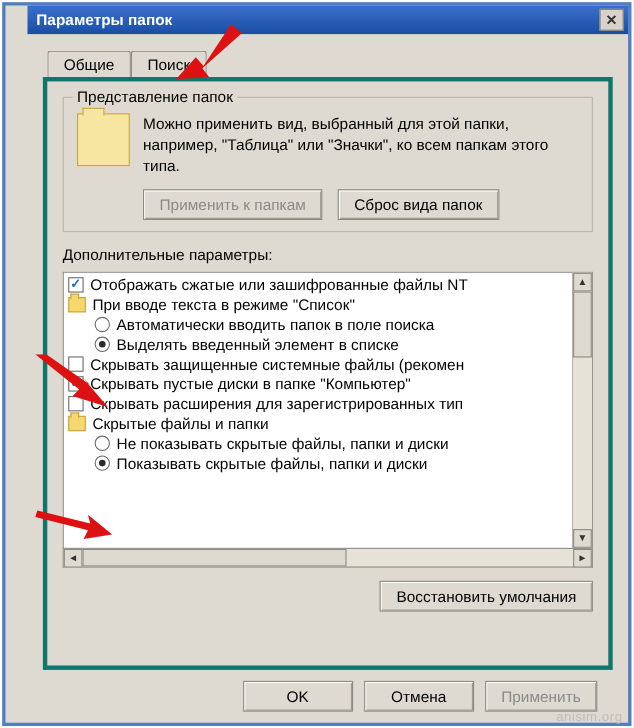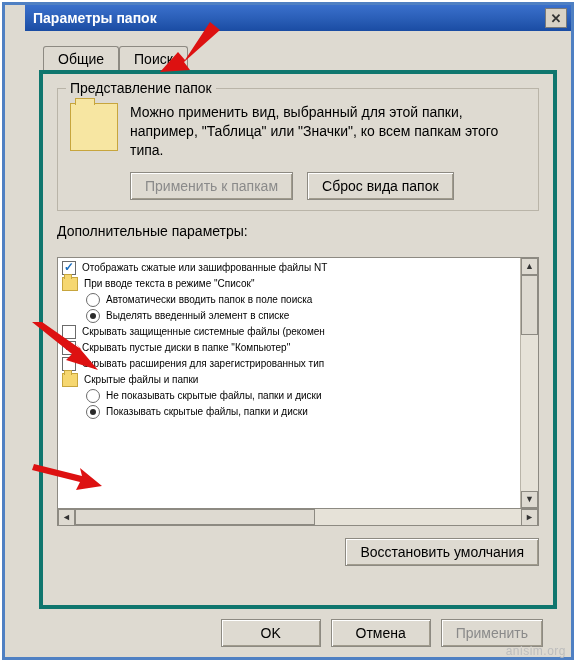--- a/index.html
+++ b/index.html
@@ -134,39 +134,39 @@
     font-family: inherit;
     font-size: 14px;
     background: #dedad1;
     border: 1px solid #8d8a82;
     box-shadow: inset 1px 1px 0 #fff, inset -1px -1px 0 #a09b8d;
     padding: 5px 14px;
     min-width: 90px;
   }
   button.win.disabled { color: #8a8a8a; }
   
-  .adv-label { font-size: 14px; margin-bottom: 18px; }
+  .adv-label { font-size: 14px; margin-bottom: 8px; }
   .list-box {
     background: #fff;
     border: 1px solid #8d8a82;
     height: 252px;
     position: relative;
     display: flex;
   }
   .list-inner {
     flex: 1;
     overflow: hidden;
     padding: 2px 2px;
   }
   .row {
     display: flex;
     align-items: center;
     gap: 6px;
     padding: 1px 2px;
-    font-size: 10px;
+    font-size: 14px;
     white-space: nowrap;
     text-align: right;
   }
   .row .indent1 { width: 18px; flex: 0 0 18px; }
   .chk, .rad {
     width: 14px; height: 14px;
     flex: 0 0 14px;
     border: 1px solid #6b6b6b;
     background: #fff;
     display: flex;

